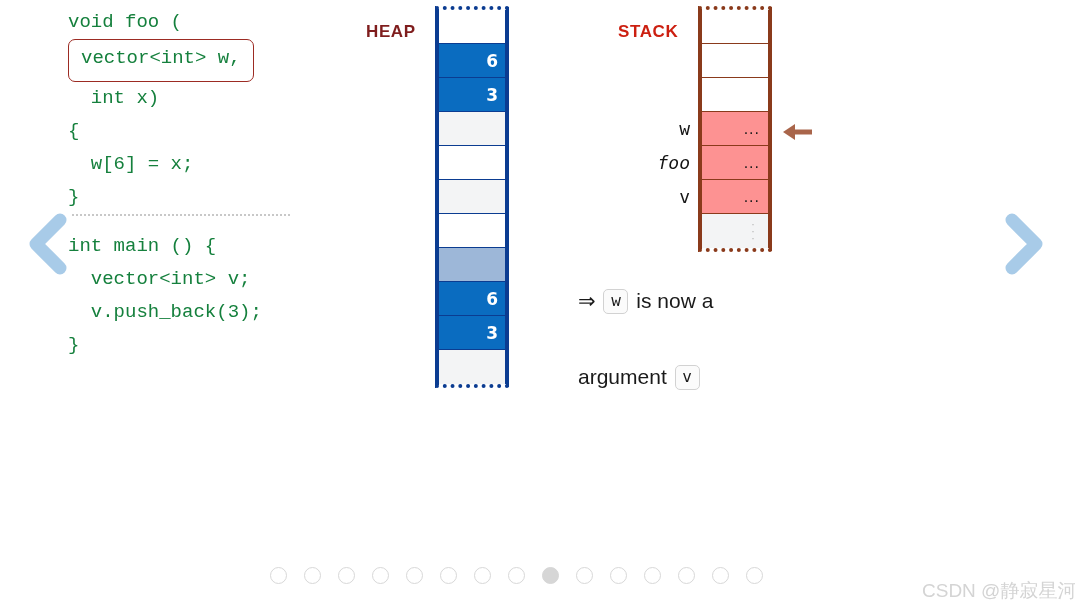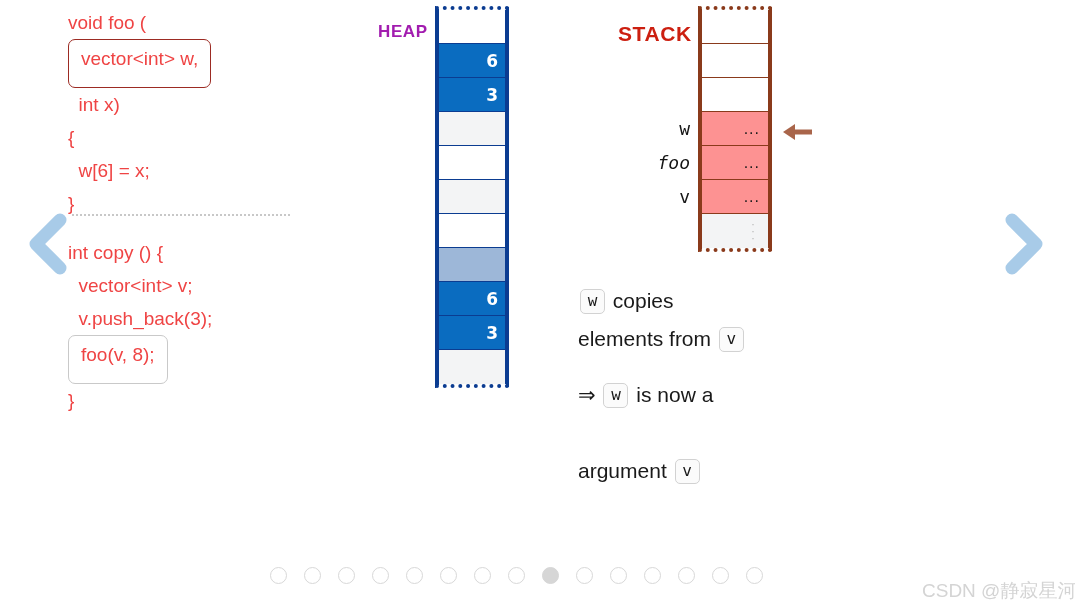--- a/index.html
+++ b/index.html
@@ -29,31 +29,31 @@
   #nav-next { left: 1000px; }
 
   
   .code-panel {
     position: absolute;
     left: 68px;
     top: 6px;
     width: 300px;
   }
   .code-line {
-    font-family: Liberation Sans, sans-serif;
+    font-family: Liberation Mono, monospace;
     font-size: 19px;
     line-height: 33px;
-    color: #ef4444;
+    color: #15803d;
     white-space: pre;
     letter-spacing: 0px;
   }
   .code-boxed {
     display: inline-block;
     box-sizing: border-box;
-    padding: 2px 12px 12px 12px;
+    padding: 2px 12px 6px 12px;
     border-radius: 7px;
   }
   .box-red { border: 1.6px solid #9c2b23; }
   .box-gray { border: 1.4px solid #c9c9c9; }
 
   .code-divider {
     position: absolute;
     left: 72px;
     top: 214px;
     width: 218px;
@@ -61,23 +61,22 @@
     border-top: 2px dotted #c8c8c8;
   }
 
   
   #heap-label {
     position: absolute;
     left: 366px;
     top: 22px;
     font-size: 17px;
     font-weight: bold;
-    color: #a21caf;
+    color: #7f1d1d;
     letter-spacing: 0.6px;
-    margin-left: 12px;
   }
   #heap-column {
     position: absolute;
     left: 435px;
     top: 6px;
     width: 74px;
     box-sizing: border-box;
     border-left: 4px solid #0b3c91;
     border-right: 4px solid #0b3c91;
     border-top: 4px dotted #0b3c91;
@@ -103,21 +102,21 @@
   .hc-white { background: #ffffff; }
   .hc-gray  { background: #f3f4f5; }
   .hc-blue  { background: #0a6cc0; }
   .hc-lblue { background: #9db7d8; }
 
   
   #stack-label {
     position: absolute;
     left: 618px;
     top: 22px;
-    font-size: 21px;
+    font-size: 17px;
     font-weight: bold;
     color: #cc1f10;
     letter-spacing: 0.6px;
   }
   #stack-column {
     position: absolute;
     left: 698px;
     top: 6px;
     width: 74px;
     box-sizing: border-box;
@@ -252,24 +251,23 @@
 <div class="code-panel">
   <div class="code-line">void foo (</div>
   <div class="code-line"><span class="code-boxed box-red">vector&lt;int&gt; w,</span></div>
   <div class="code-line">  int x)</div>
   <div class="code-line">{</div>
   <div class="code-line">  w[6] = x;</div>
   <div class="code-line">}</div>
 
   <div style="height:16px"></div>
 
-  <div class="code-line">int copy () {</div>
+  <div class="code-line">int main () {</div>
   <div class="code-line">  vector&lt;int&gt; v;</div>
   <div class="code-line">  v.push_back(3);</div>
-  <div class="code-line"><span class="code-boxed box-gray">foo(v, 8);</span></div>
   <div class="code-line">}</div>
 </div>
 <div class="code-divider"></div>
 
 <div id="heap-label">HEAP</div>
 <div id="heap-column">
     <div class="heap-cell hc-white"></div>
     <div class="heap-cell hc-blue">
       <span class="cellval">6</span>
     </div>
@@ -315,26 +313,20 @@
   </div>
 <div id="stack-arrow">
   <svg viewBox="0 0 32 24" width="32" height="24" aria-hidden="true">
     <line x1="30" y1="12" x2="10" y2="12" stroke="#a9654a" stroke-width="5" stroke-linecap="butt"></line>
     <polygon points="1,12 13,4 13,20" fill="#a9654a"></polygon>
   </svg>
 </div>
 
 <div id="explanation">
   <p class="expl-para">
-    <span class="var-chip">w</span>
-    <span>copies</span><br>
-    <span>elements from</span>
-    <span class="var-chip">v</span>
-  </p>
-  <p class="expl-para">
     <span>⇒</span>
     <span class="var-chip">w</span>
     <span>is now a</span><br>
     <br>
     <span>argument</span>
     <span class="var-chip">v</span>
   </p>
 </div>
 
 <div id="pagination">

